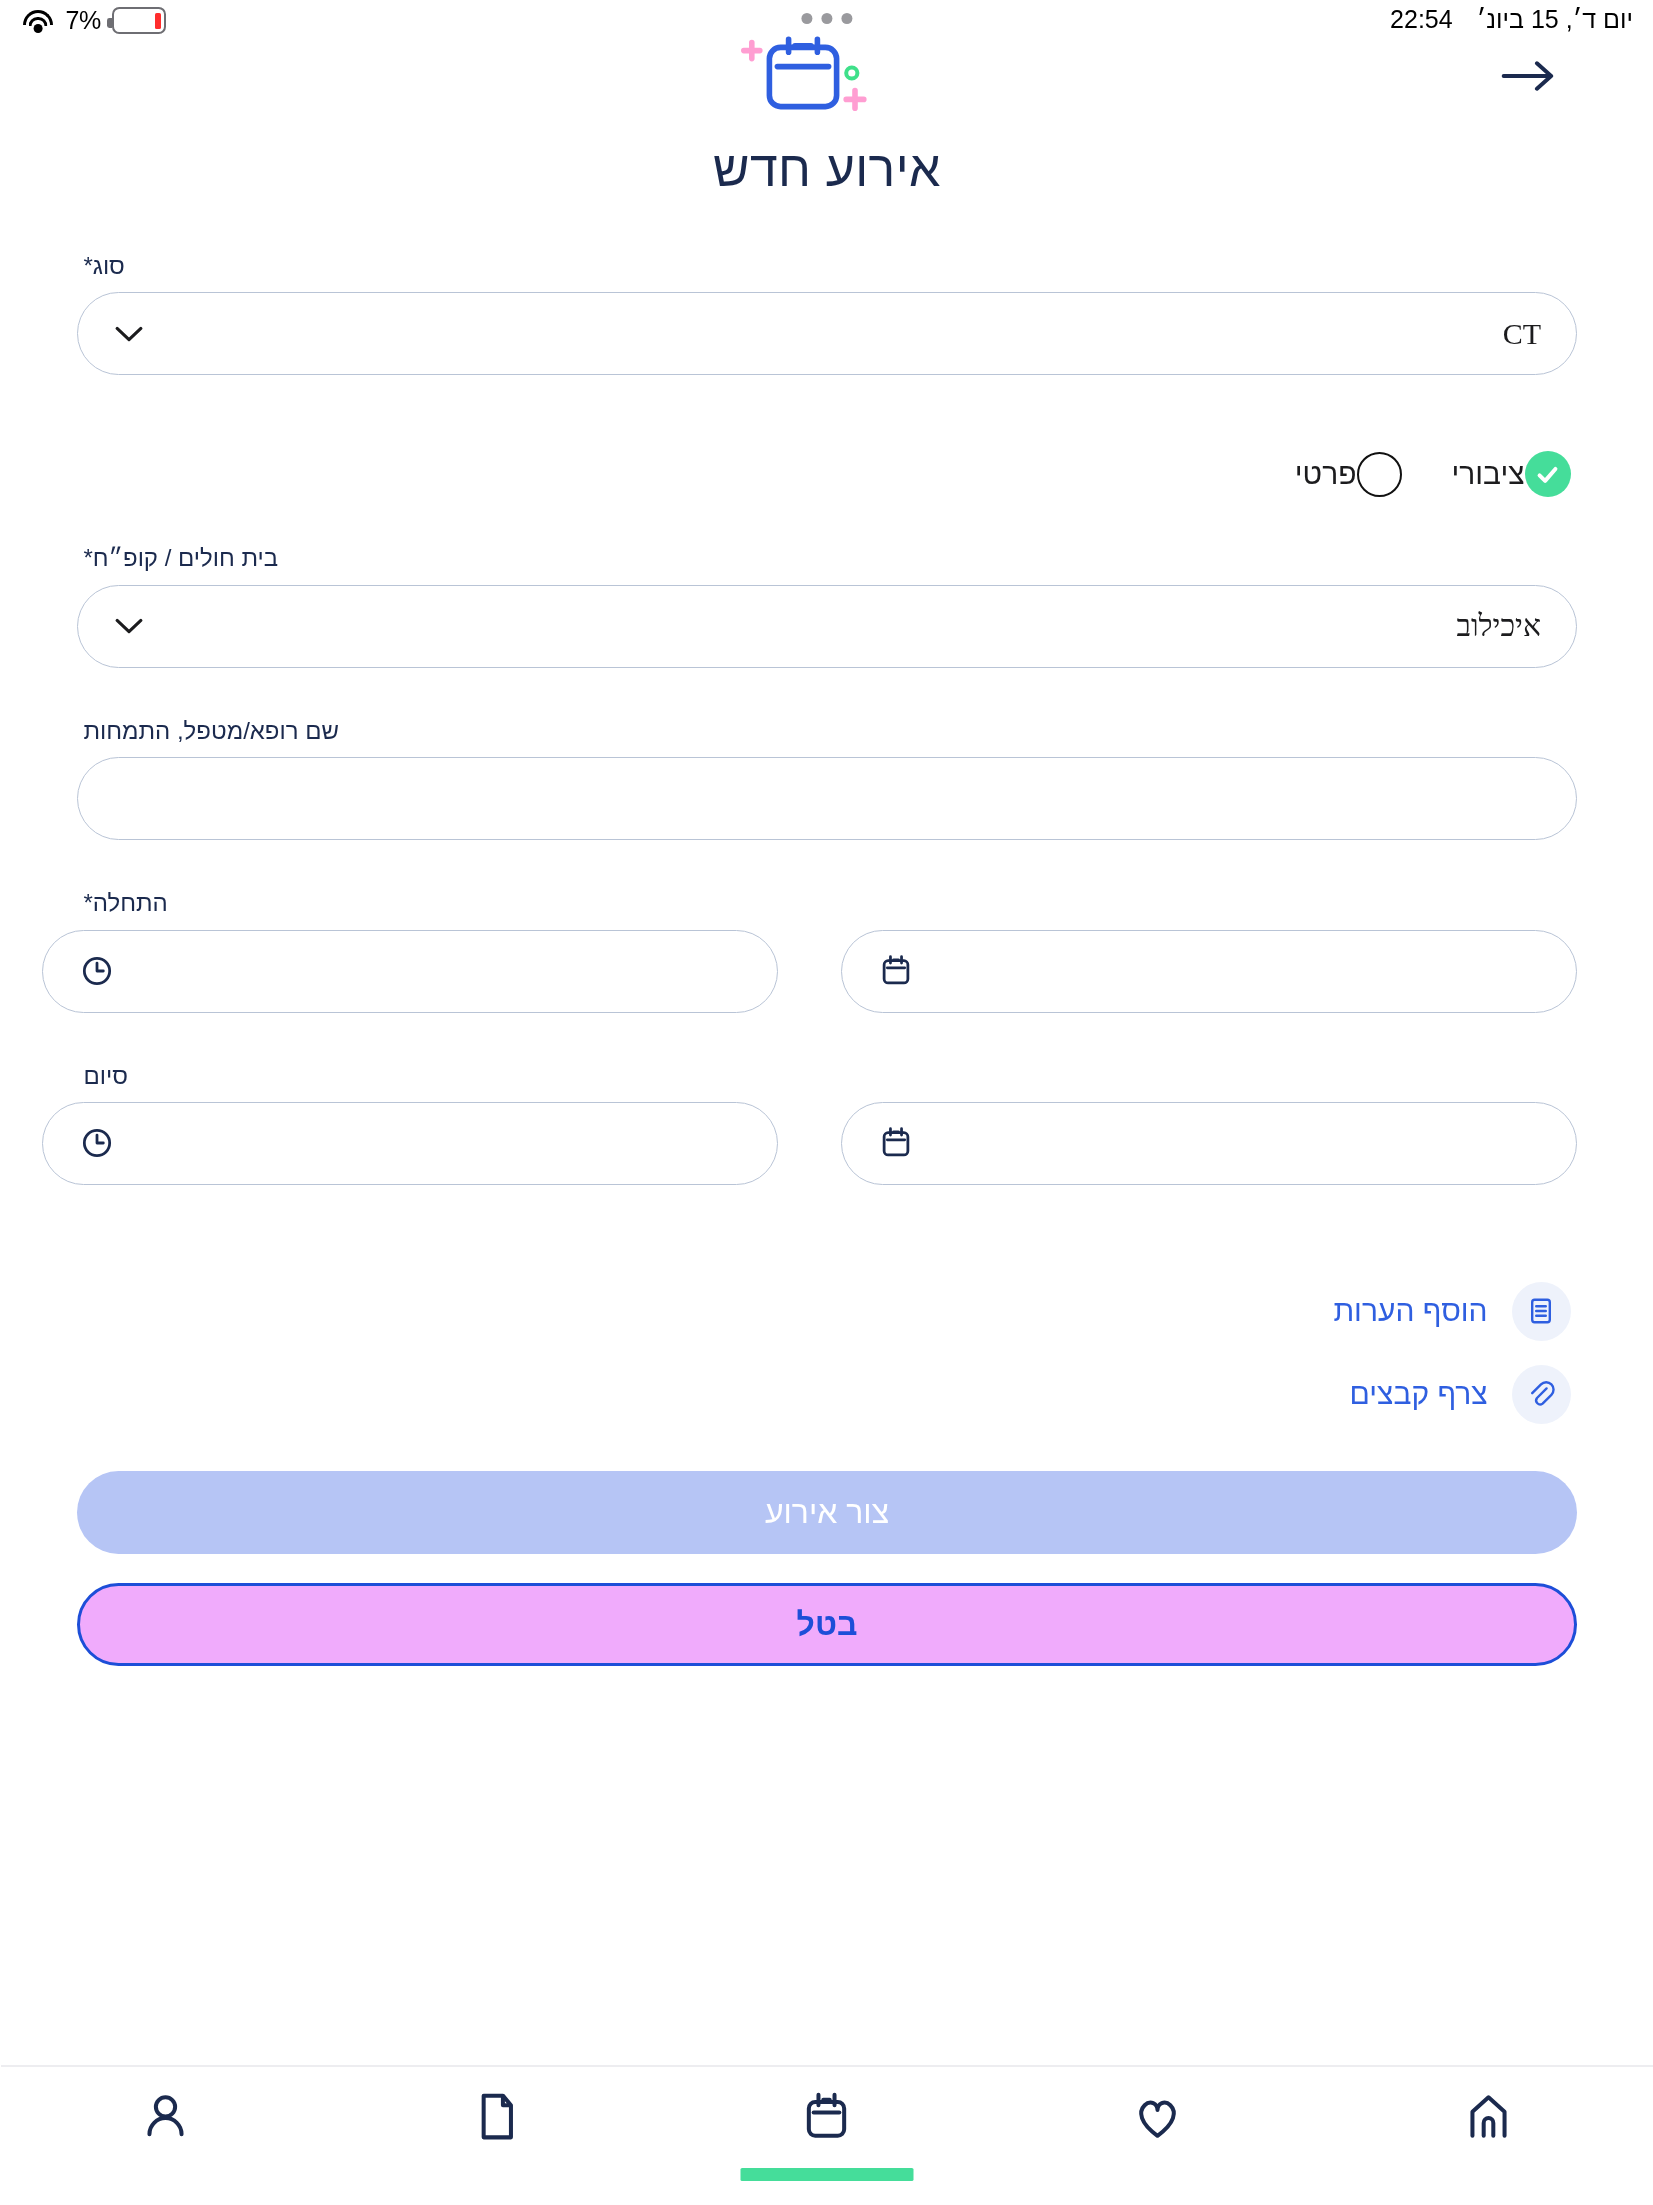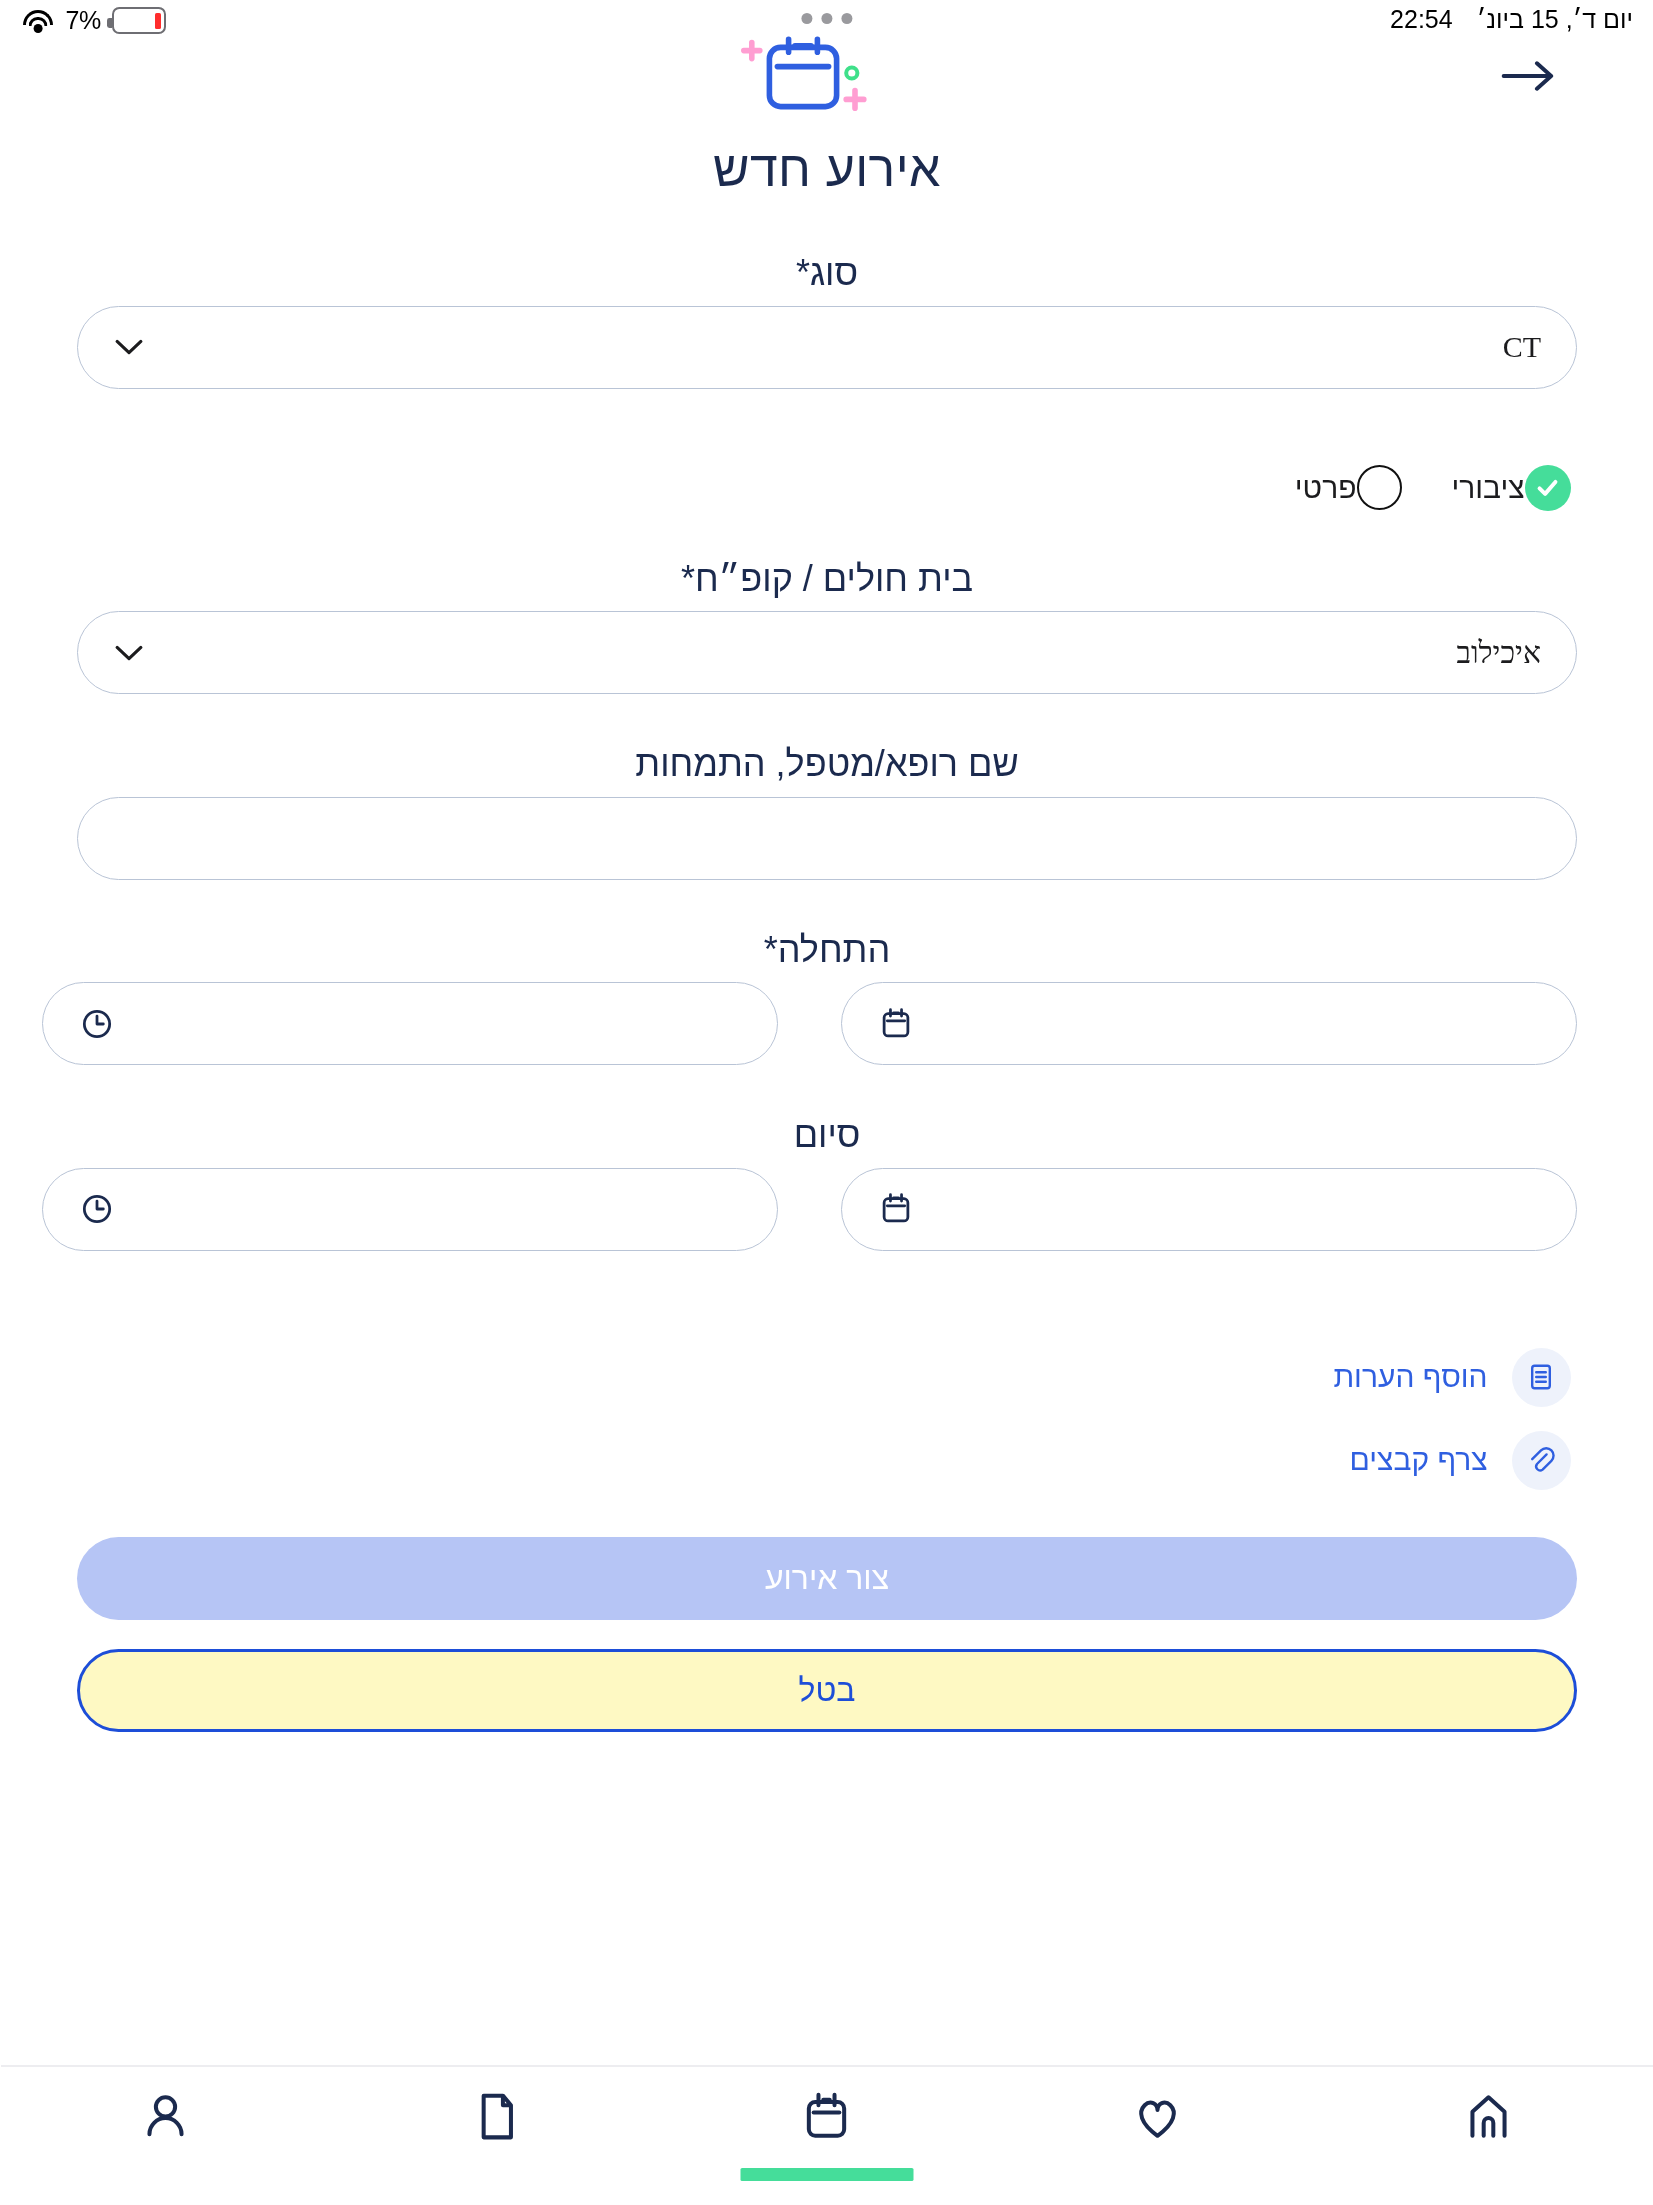--- a/index.html
+++ b/index.html
@@ -76,21 +76,21 @@
   }
   .page-title{
     position:absolute;left:0;top:112px;width:1654px;text-align:center;
     font-size:50px;color:var(--navy);font-weight:400;letter-spacing:0.4px;
   }
 
   
   .form{position:absolute;top:253px;right:0;width:1654px;padding:0 77px;}
   .field{margin-bottom:0;}
   .f-label{
-    font-size:36px;color:var(--label);text-align:center;
+    font-size:24px;color:var(--label);text-align:left;
     padding:0 6.4px 13px 6.4px;line-height:1.1;
   }
   .pill{
     position:relative;width:100%;height:83px;
     border:1.6px solid var(--pill-border);border-radius:43px;
     background:#fff;display:flex;align-items:center;
     padding:0 35px;cursor:pointer;
   }
   .pill .val{
     flex:1;text-align:right;font-size:30px;color:#1c1c1e;direction:rtl;font-family:Liberation Serif, serif;
@@ -138,21 +138,21 @@
   }
   .link-row .ltext{font-size:30px;color:var(--blue);}
 
   
   .btn{
     width:100%;height:83px;border-radius:43px;
     display:flex;align-items:center;justify-content:center;
     font-size:32px;cursor:pointer;text-align:right;
   }
   .btn-primary{background:var(--primary-bg);color:#fff;border:none;}
-  .btn-outline{background:#fef9c3;color:var(--blue-bright);border:3.2px solid var(--blue-bright);}
+  .btn-outline{background:#f0abfc;color:var(--blue-bright);border:3.2px solid var(--blue-bright);font-weight:bold;}
 
   
   .navsep{
     position:absolute;left:0;bottom:138px;width:1654px;height:1.6px;background:#ededf0;
   }
   .bottomnav{
     position:absolute;left:0;bottom:0;width:1654px;height:138px;
     display:flex;align-items:flex-start;direction:ltr;
   }
   .navitem{

